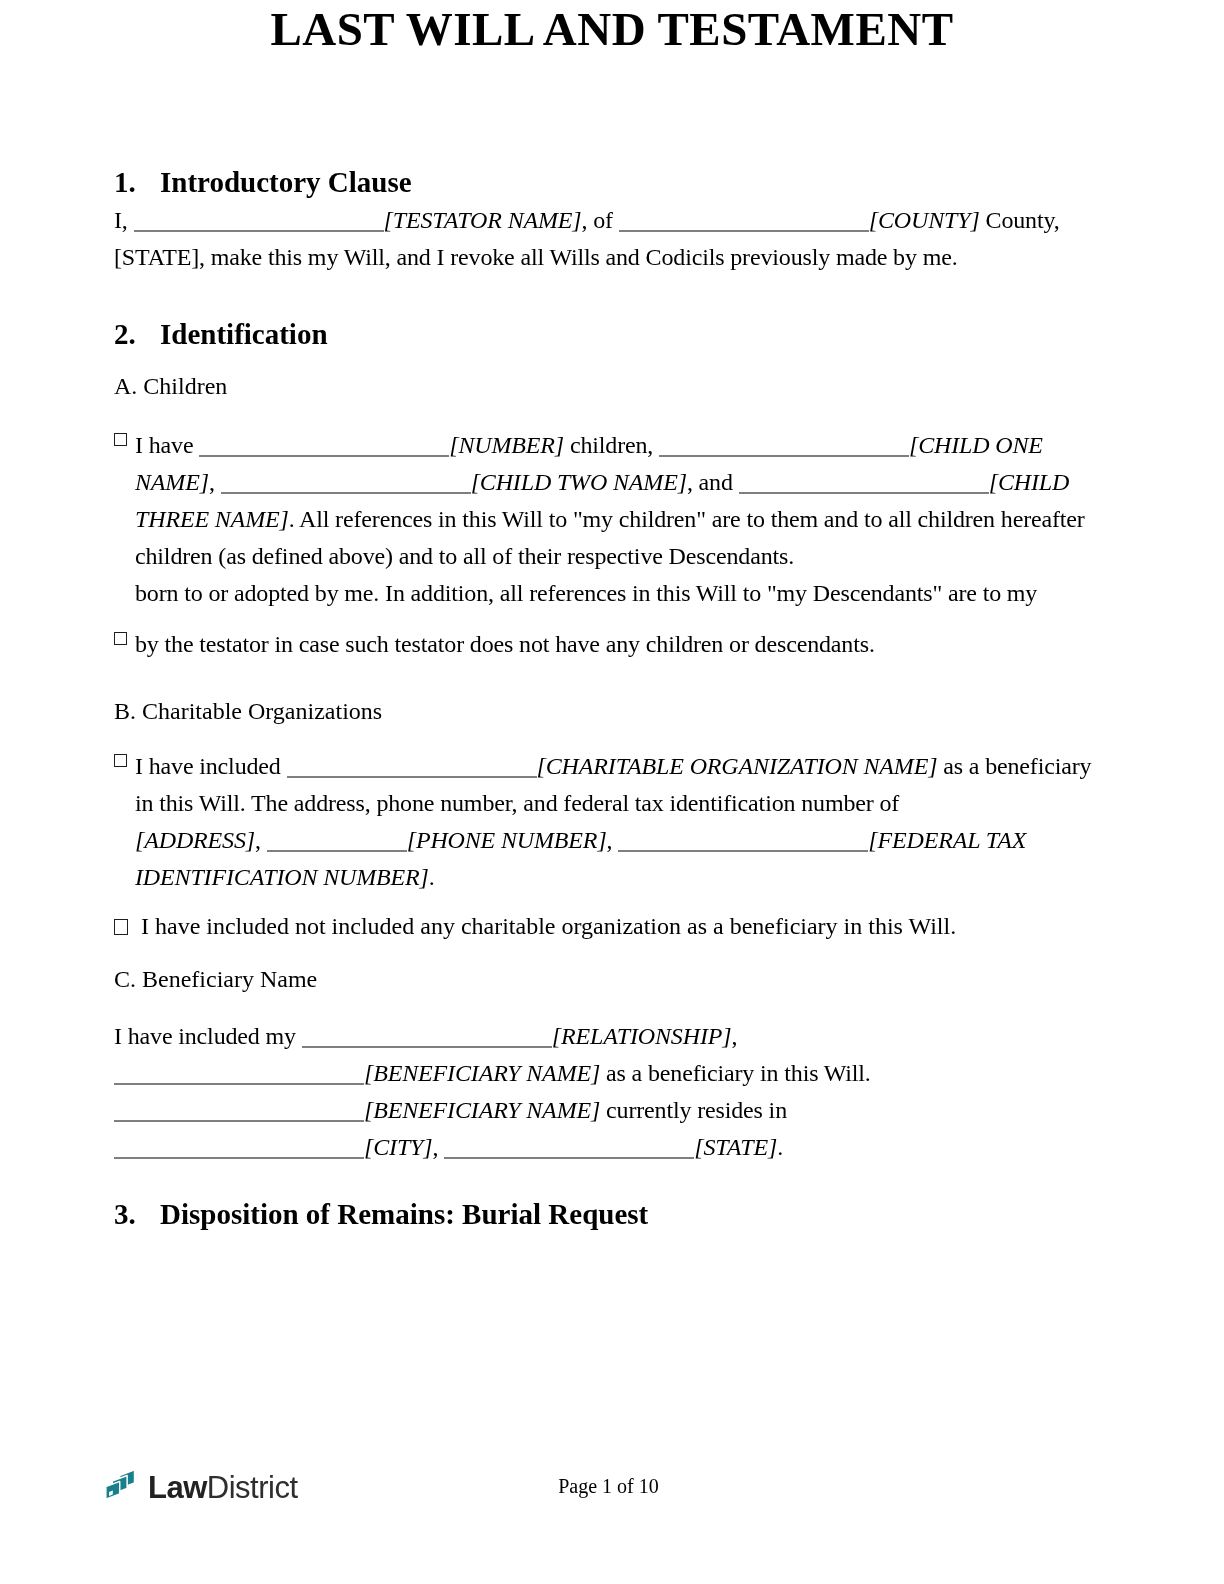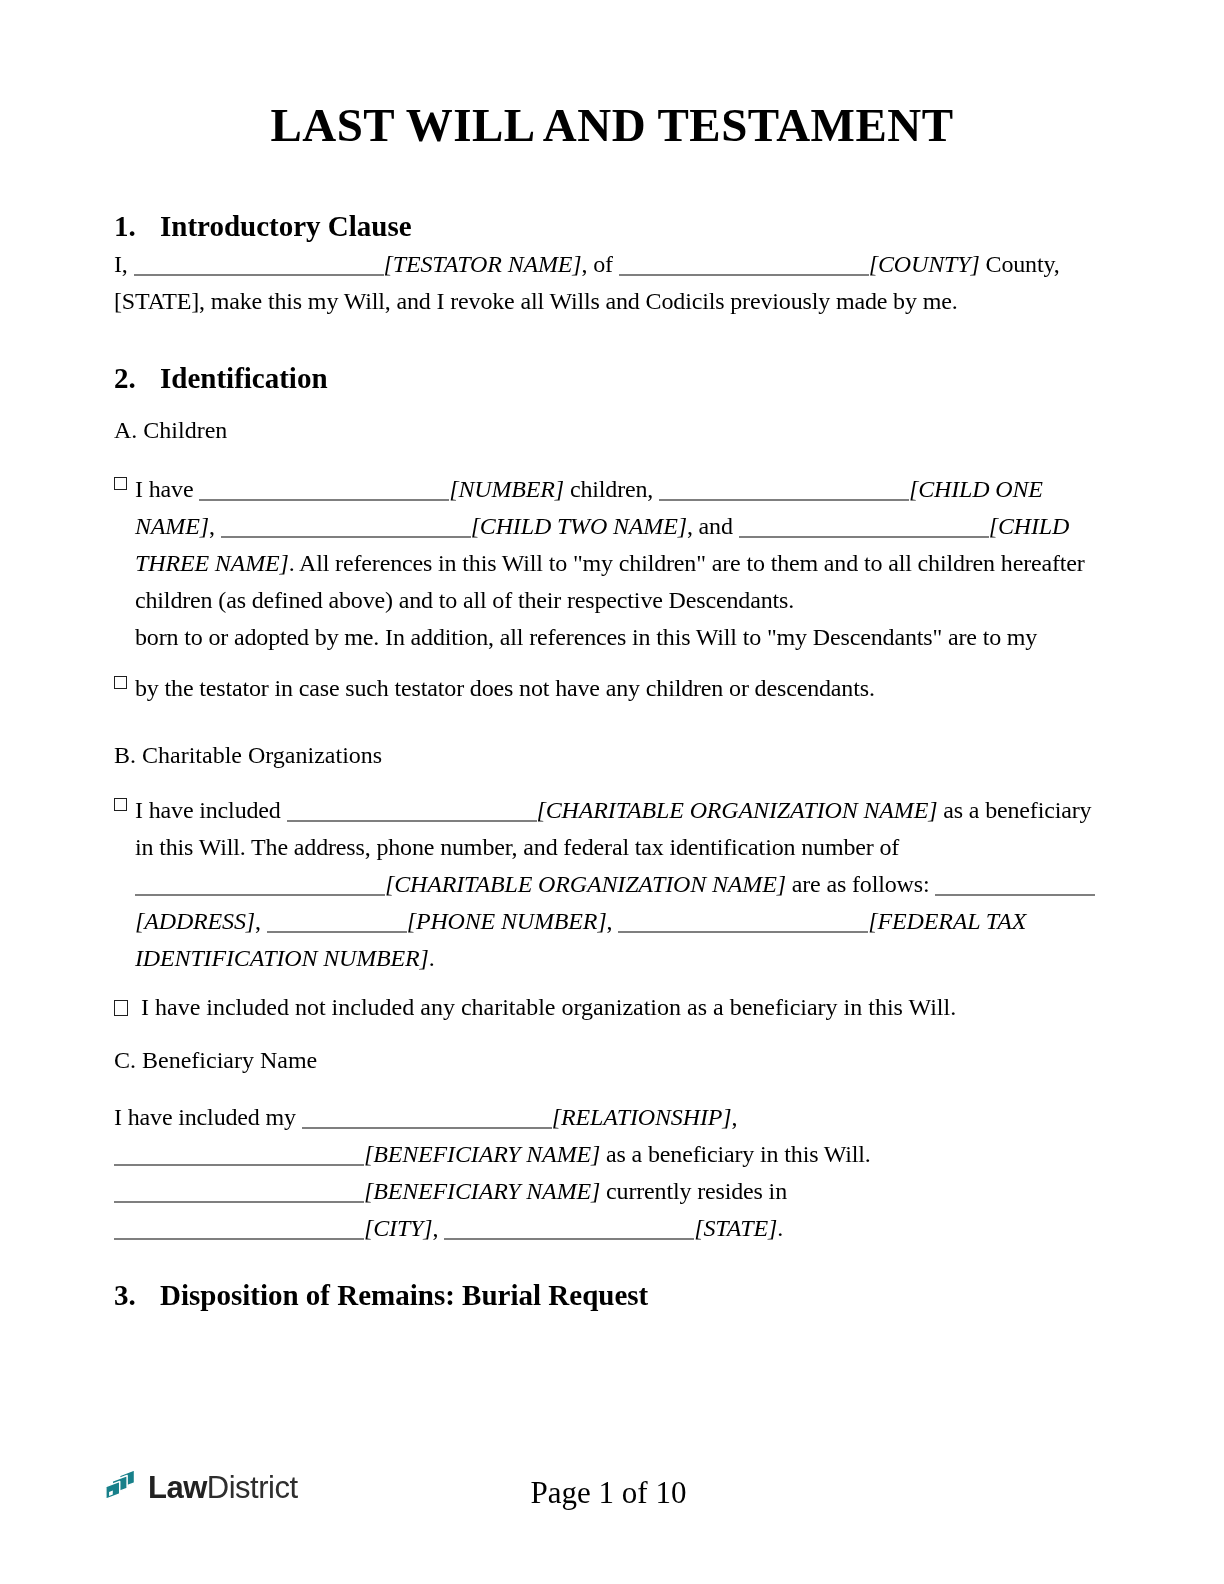--- a/index.html
+++ b/index.html
@@ -6,31 +6,31 @@
   html, body { margin: 0; padding: 0; }
   body {
     width: 1224px; height: 1584px;
     background: #ffffff;
     font-family: "Liberation Serif", serif;
     color: var(--text, #000000);
   }
   .page { position: relative; width: 1224px; height: 1584px; overflow: hidden; background: #fff; }
 
   .title {
-    margin: 0; padding-top: 96px;
+    margin: 0; 
     text-align: center;
     font-size: 47px; line-height: 58px; font-weight: bold;
     letter-spacing: 0.5px;
   }
 
   .content { padding: 0 107px 0 114px; }
 
   .sec { font-size: 29px; line-height: 40px; font-weight: bold; margin: 0; }
   .sec .num { display: inline-block; min-width: 46px; }
-  #h-s1 { margin-top: 52px; }
+  #h-s1 { margin-top: 104px; }
   #h-s2 { margin-top: 38px; }
   #h-s3 { margin-top: 28px; }
 
   .para, .sub, .cpara, .ipara { font-size: 24px; line-height: 37px; margin: 0; }
   .tline { white-space: nowrap; letter-spacing: -0.15px; }
   .ph { font-style: italic; }
   .blank {
     display: inline-block; height: 17px;
     border-bottom: 2px solid var(--underline, #7f7f7f);
     vertical-align: -4px;
@@ -58,21 +58,21 @@
   .brand { position: absolute; left: 104px; top: 0; display: flex; align-items: center; }
   .brand-icon { width: 37px; height: 39px; margin-right: 7px; }
   .brand-law, .brand-district {
     font-family: "Liberation Sans", sans-serif;
     font-size: 31px; letter-spacing: -0.5px; line-height: 39px;
   }
   .brand-law { font-weight: 700; color: #222222; }
   .brand-district { font-weight: 400; color: #2e2e2e; }
   .pageno {
     position: absolute; left: 50%; transform: translateX(-50%);
-    top: 7px; font-size: 31px;
+    top: 7px; font-size: 20px;
   }
 </style>
 </head>
 <body>
 
 <div class="page">
 
   <h1 class="title">LAST WILL AND TESTAMENT</h1>
 
   <div class="content">
@@ -106,21 +106,20 @@
         </div>
     </div>
 
     <p class="sub" id="sub-b">B. Charitable Organizations</p>
 
     <div class="cpara" id="p-b1">
       <span class="cbox sup"></span>
       <div class="ctext">
           <div class="tline"><span>I have included </span><span class="blank" style="width: 250px;"></span><span class="ph">[CHARITABLE ORGANIZATION NAME]</span><span> as a beneficiary</span></div>
           <div class="tline"><span>in this Will. The address, phone number, and federal tax identification number of</span></div>
-          <div class="tline"><span class="blank" style="width: 250px;"></span><span class="ph">[CHARITABLE ORGANIZATION NAME]</span><span> are as follows: </span><span class="blank" style="width: 160px;"></span></div>
           <div class="tline"><span class="ph">[ADDRESS]</span><span>, </span><span class="blank" style="width: 140px;"></span><span class="ph">[PHONE NUMBER]</span><span>, </span><span class="blank" style="width: 250px;"></span><span class="ph">[FEDERAL TAX</span></div>
           <div class="tline"><span class="ph">IDENTIFICATION NUMBER]</span><span>.</span></div>
         </div>
     </div>
 
     <p class="ipara" id="p-b2"><span class="cbox inline"></span><span>I have included not included any charitable organization as a beneficiary in this Will.</span></p>
 
     <p class="sub" id="sub-c">C. Beneficiary Name</p>
 
     <div class="para" id="p-c">

